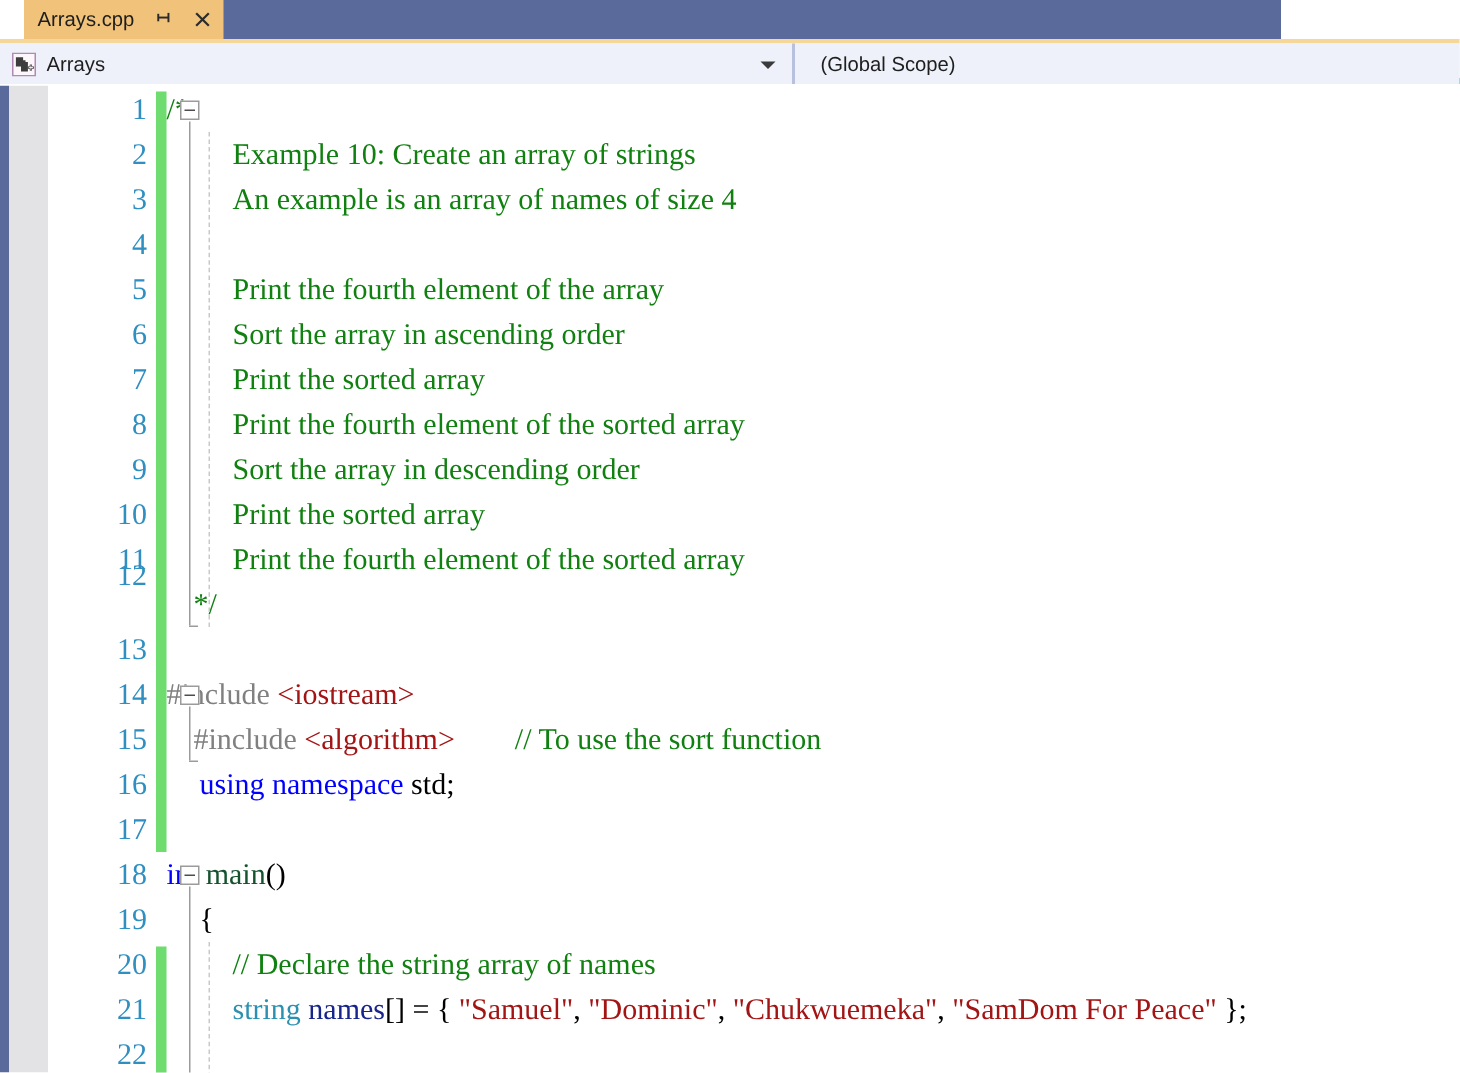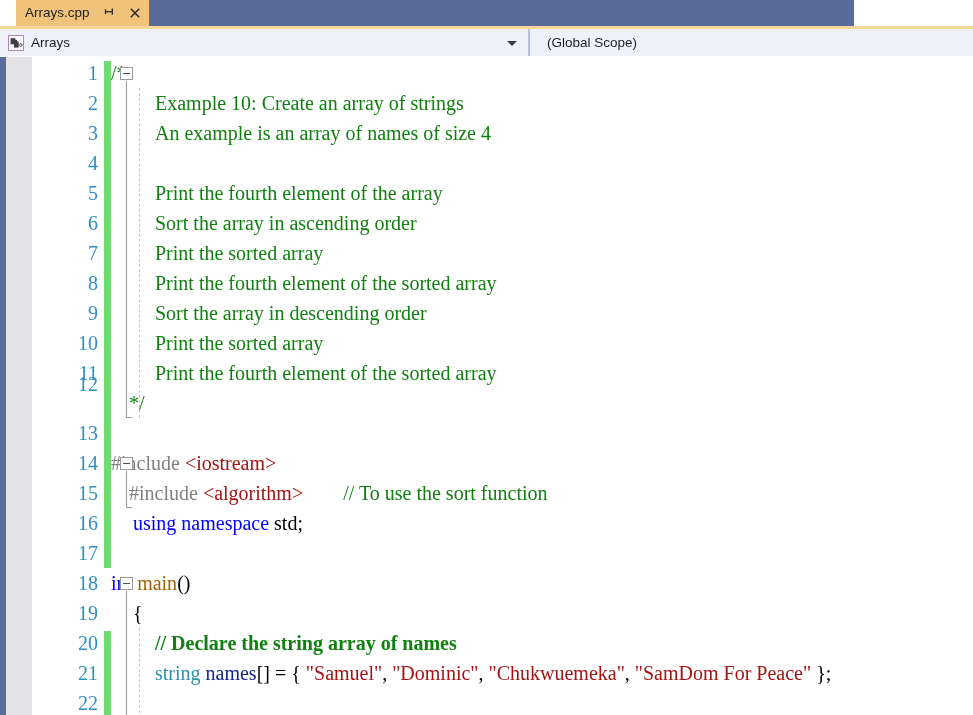--- a/index.html
+++ b/index.html
@@ -218,21 +218,21 @@
     border-left: 1px dashed #c9c9c9;
   }
 
   
   .t-comment   { color: #108010; }
   .t-keyword   { color: #0000ff; }
   .t-preproc   { color: #808080; }
   .t-header    { color: #a31515; }
   .t-string    { color: #a31515; }
   .t-class     { color: #2b91af; }
-  .t-func      { color: #a16207; }
+  .t-func      { color: #14532d; }
   .t-plain     { color: #000000; }
   .t-var       { color: #17248c; }
 </style>
 </head>
 <body>
 
 <div id="app">
 
   <div class="tabstrip">
     <div class="tab">
@@ -326,21 +326,21 @@
         <div class="cline" style="top: 271px; left: 44px;"><span class="t-comment">Print the sorted array</span></div>
         <div class="cline" style="top: 301px; left: 44px;"><span class="t-comment">Print the fourth element of the sorted array</span></div>
         <div class="cline" style="top: 331px; left: 18px;"><span class="t-comment">*/</span></div>
         <div class="cline" style="top: 361px; left: 0px;"></div>
         <div class="cline" style="top: 391px; left: 0px;"><span class="t-preproc">#include </span><span class="t-header">&lt;iostream&gt;</span></div>
         <div class="cline" style="top: 421px; left: 18px;"><span class="t-preproc">#include </span><span class="t-header">&lt;algorithm&gt;</span><span class="t-plain">        </span><span class="t-comment">// To use the sort function</span></div>
         <div class="cline" style="top: 451px; left: 22px;"><span class="t-keyword">using namespace </span><span class="t-plain">std;</span></div>
         <div class="cline" style="top: 481px; left: 0px;"></div>
         <div class="cline" style="top: 511px; left: 0px;"><span class="t-keyword">int </span><span class="t-func">main</span><span class="t-plain">()</span></div>
         <div class="cline" style="top: 541px; left: 22px;"><span class="t-plain">{</span></div>
-        <div class="cline" style="top: 571px; left: 44px; font-weight: bold;"><span class="t-comment">// Declare the string array of names</span></div>
+        <div class="cline" style="top: 571px; left: 44px;"><span class="t-comment">// Declare the string array of names</span></div>
         <div class="cline" style="top: 601px; left: 44px;"><span class="t-class">string </span><span class="t-var">names</span><span class="t-plain">[] = { </span><span class="t-string">"Samuel"</span><span class="t-plain">, </span><span class="t-string">"Dominic"</span><span class="t-plain">, </span><span class="t-string">"Chukwuemeka"</span><span class="t-plain">, </span><span class="t-string">"SamDom For Peace"</span><span class="t-plain"> };</span></div>
         <div class="cline" style="top: 631px; left: 0px;"></div>
         <div class="foldbox" style="left: 9px; top: 10px;"></div>
         <div class="foldline" style="left: 15px; top: 24px; height: 336px;"></div>
         <div class="foldline-foot" style="left: 15px; width: 6px; top: 360px;"></div>
         <div class="indentguide" style="left: 28px; top: 31px; height: 330px;"></div>
         <div class="foldbox" style="left: 9px; top: 400px;"></div>
         <div class="foldline" style="left: 15px; top: 414px; height: 36px;"></div>
         <div class="foldline-foot" style="left: 15px; width: 6px; top: 450px;"></div>
         <div class="foldbox" style="left: 9px; top: 520px;"></div>

